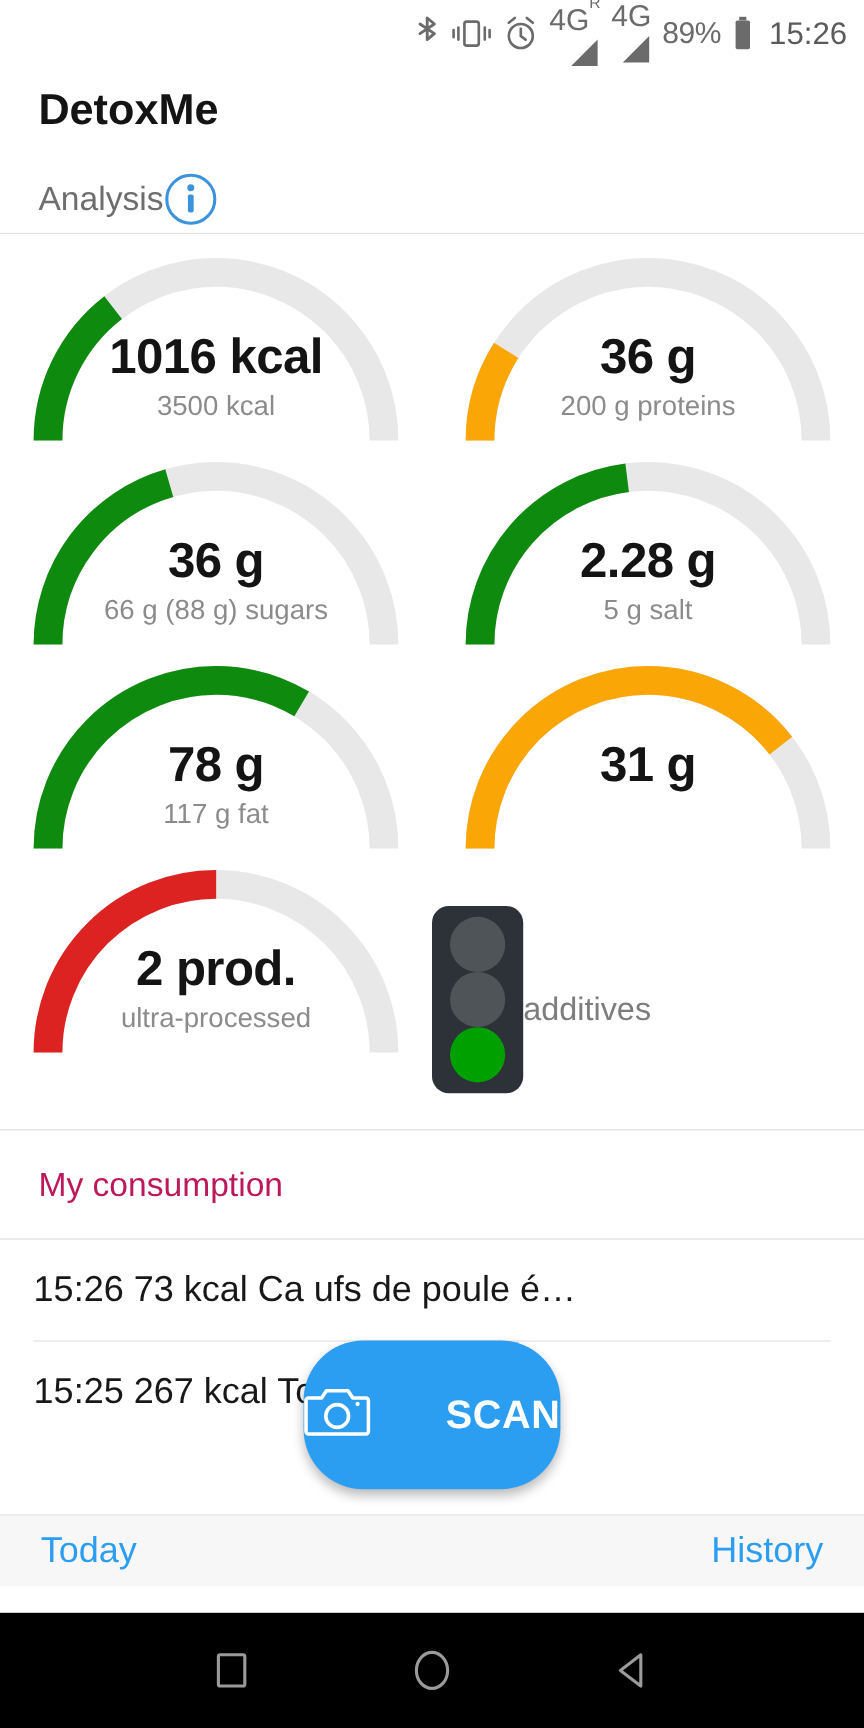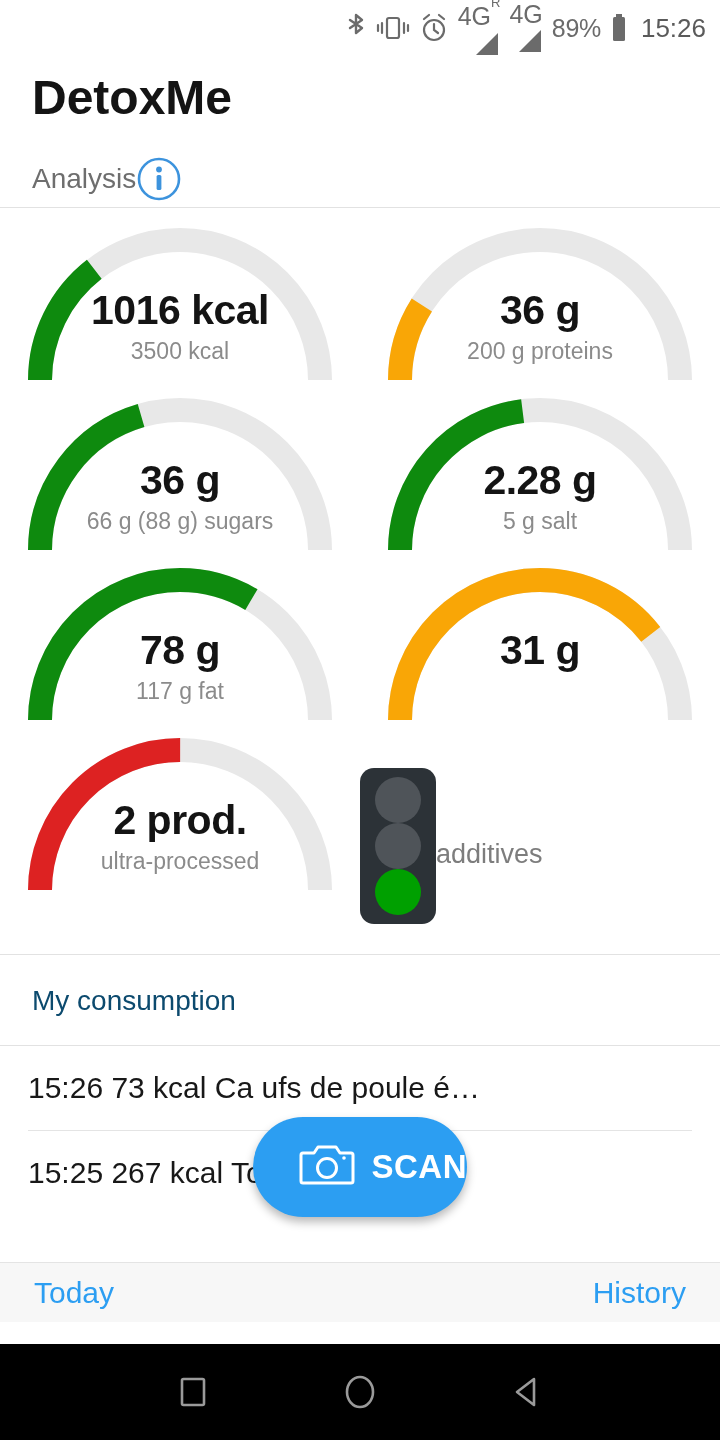--- a/index.html
+++ b/index.html
@@ -28,21 +28,21 @@
   }
   .si svg{ display:block; }
   .st-batt-pct{ font-size:25px; color:#6b6b6b; letter-spacing:-0.3px; }
   .st-clock{ font-size:26px; color:#5a5a5a; letter-spacing:0px; margin-left:4px;}
   .net-group{ display:flex; align-items:flex-end; gap:1px;flex-direction:column; }
   .net-label{ font-size:25px; color:#6b6b6b; line-height:25px; position:relative;}
   .net-label sup{ font-size:13px; position:relative; top:-9px; left:0px;}
 
   
   .app-title{
-    font-size:48px;
+    font-size:36px;
     font-weight:bold;
     color:#141414;
     padding:14px 32px 0 32px;
     letter-spacing:0px;
   }
   .subhead{
     display:flex;
     align-items:center;
     padding:26px 32px 0 32px;
     height:82px;
@@ -108,21 +108,21 @@
   .tl-lamp{ width:46px; height:46px; border-radius:50%; }
   .tl-caption{
     margin-top:17px;
     font-size:27px;
     color:#7d7d7d;
   }
 
   
   .section-title{
     font-size:28px;
-    color:#0c4a6e;
+    color:#be185d;
     padding:30px 32px 28px 32px;
   }
   .clist{ position:relative; }
   .clist-item{
     height:84px;
     display:flex;
     align-items:center;
     padding:0 28px;
     font-size:30px;
     color:#181818;
@@ -130,26 +130,26 @@
     overflow:hidden;
   }
   .clist-sep{ height:1px; background:#e4e4e4; margin:0 28px; }
 
   
   .fab{
     position:absolute;
     left:253px;
     top:1117px;
     width:214px;
-    height:100px;
+    height:124px;
     border-radius:50px;
     background:#2c9ef2;
     display:flex;
     align-items:center;
-    justify-content:flex-end;
+    justify-content:space-between;
     gap:16px;
     box-shadow:0 5px 10px rgba(0,0,0,0.28);
     z-index:20;
   }
   .fab-label{
     color:#ffffff;
     font-size:33px;
     font-weight:bold;
     letter-spacing:0.5px;
   }

